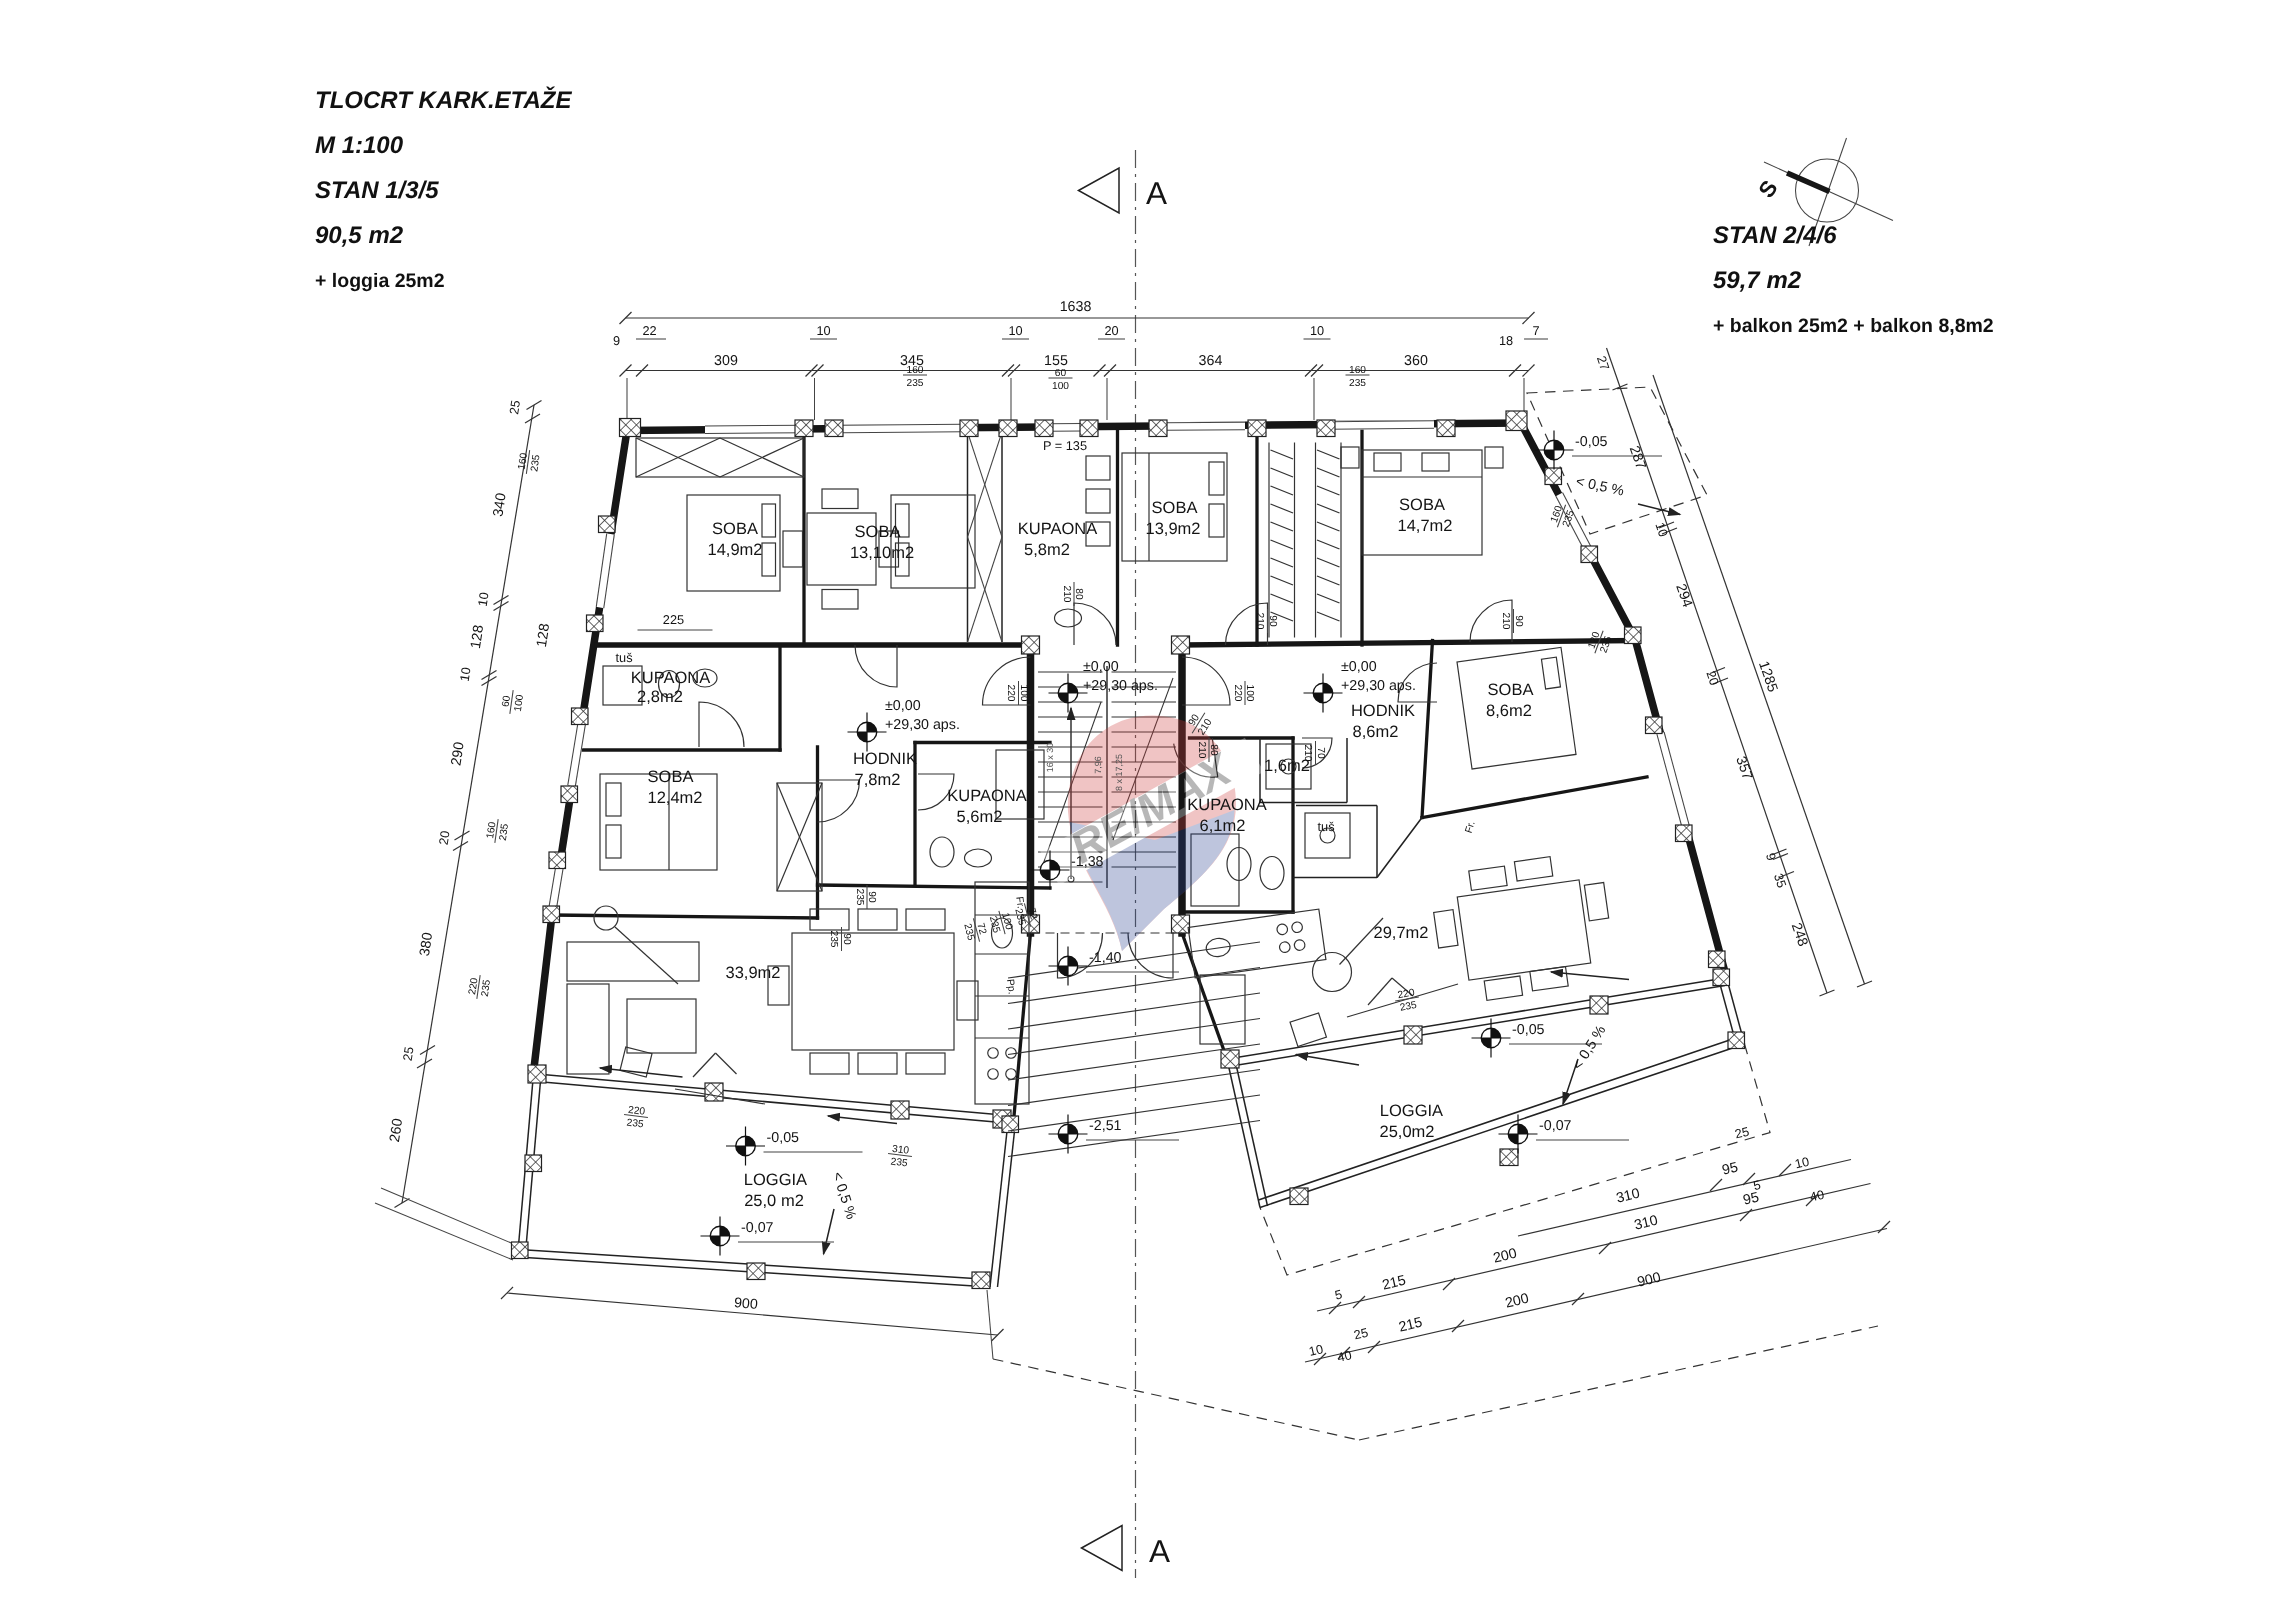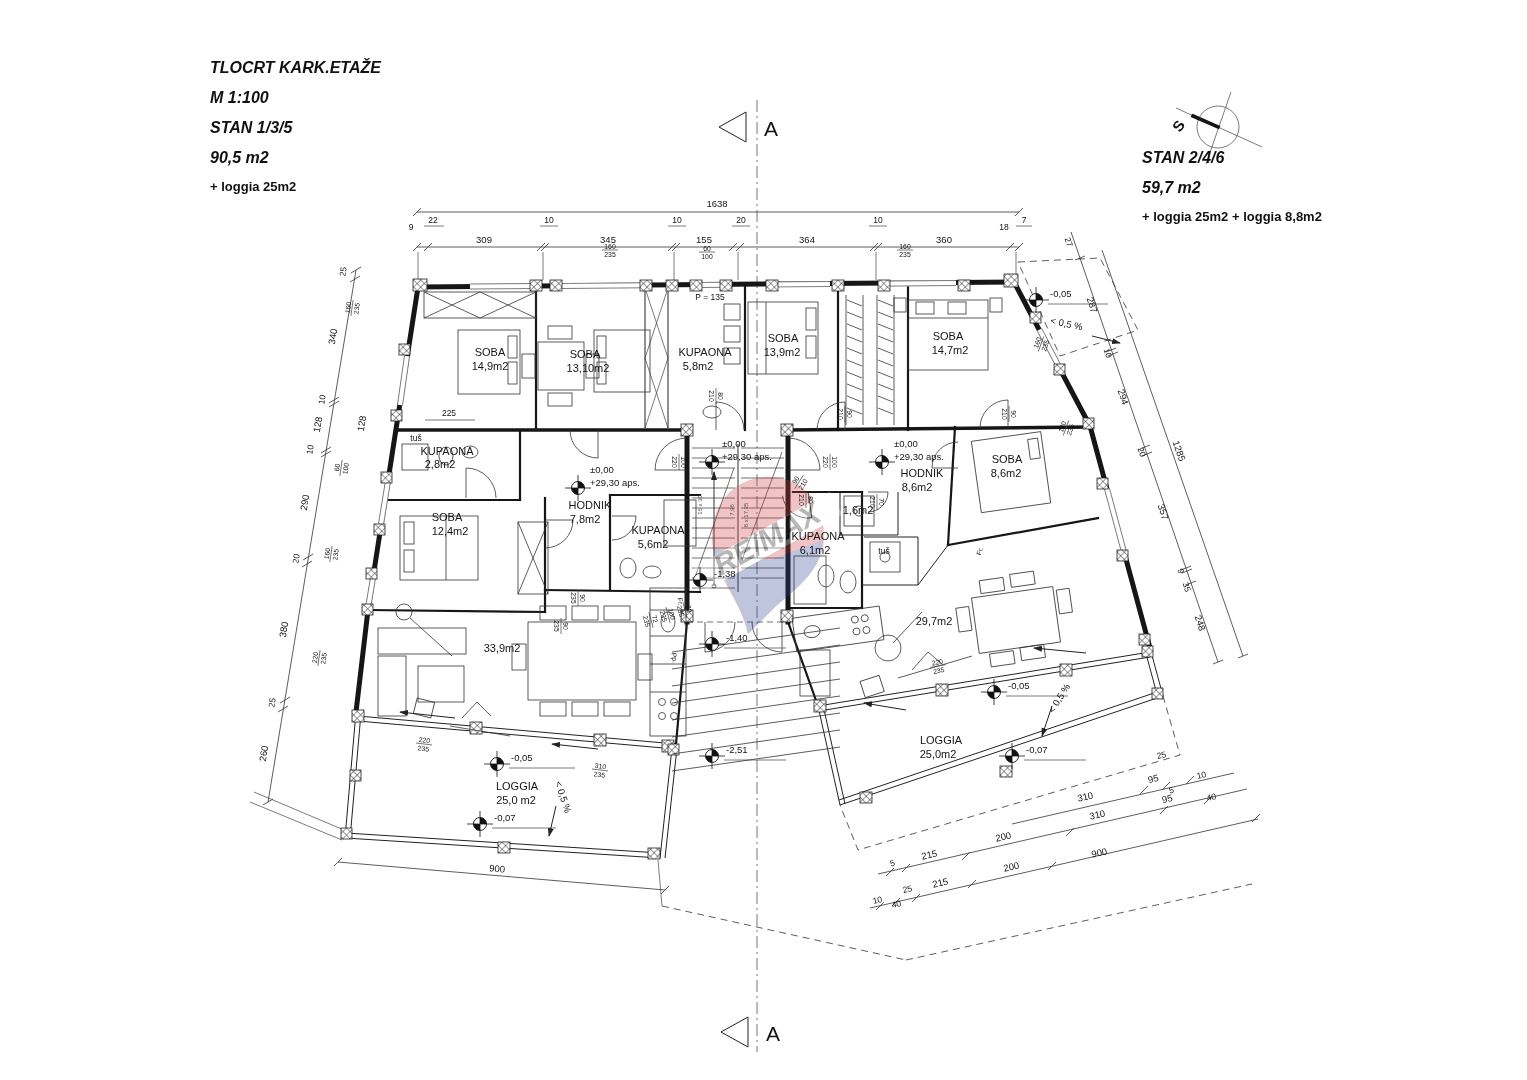--- a/index.html
+++ b/index.html
@@ -812,16 +812,16 @@
 <div class="ttl" style="left:210px;top:60px;">
   <div class="t20">TLOCRT KARK.ETAŽE</div>
   <div class="t20">M 1:100</div>
   <div class="t20" style="">STAN 1/3/5</div>
   <div class="t20">90,5 m2</div>
   <div class="t14">+ loggia 25m2</div>
 </div>
 <div class="ttl" style="left:1094px;top:150px;margin-left:48px;">
   <div class="t20">STAN 2/4/6</div>
   <div class="t20">59,7 m2</div>
-  <div class="t14">+ loggia 25m2 + loggia 8,8m2</div>
+  <div class="t14">+ balkon 25m2 + balkon 8,8m2</div>
 </div>
 
 </div>
 
 </body></html>

